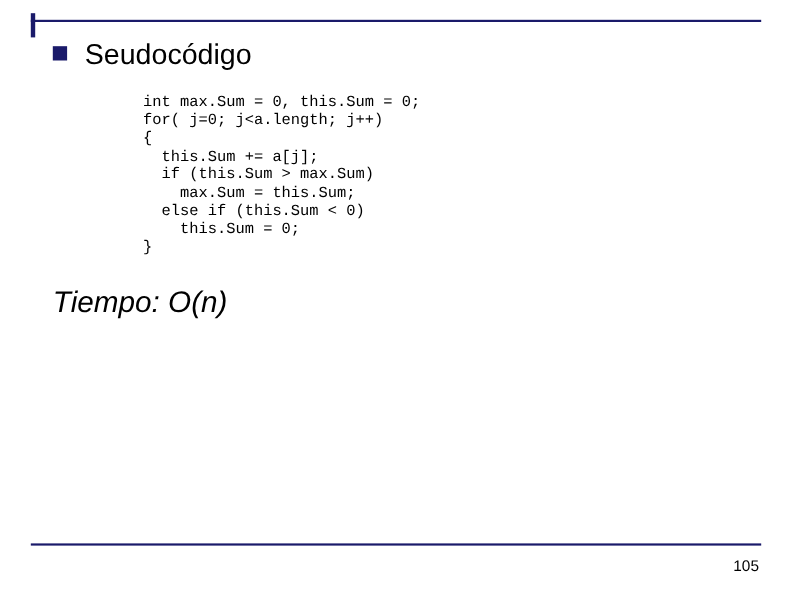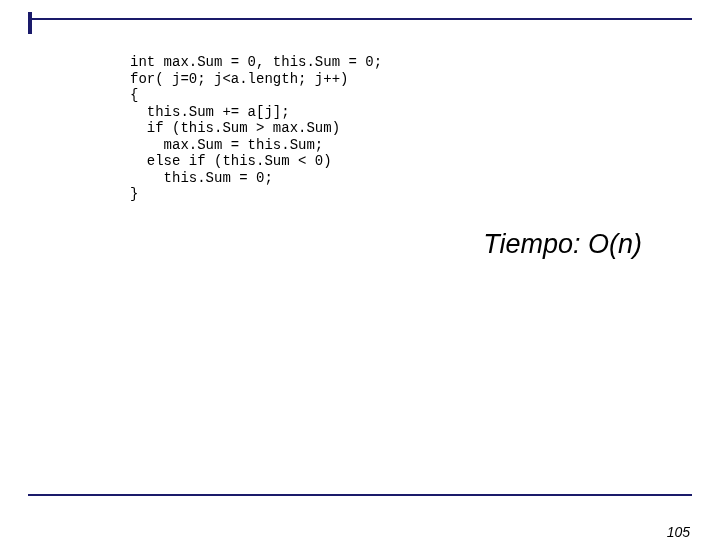--- a/index.html
+++ b/index.html
@@ -53,50 +53,53 @@
   .code {
     font-family: "Courier New", Courier, monospace;
     font-size: 14px;
     line-height: 1.18;
     white-space: pre;
     margin: 20px 0 0 82px;
   }
   .timing {
     font-style: italic;
     font-size: 27px;
-    text-align: right;
+    text-align: left;
     margin: 26px 40px 0 0;
   }
   .bottom-line {
     position: absolute;
     left: 28px;
     right: 28px;
     bottom: 44px;
     height: 2px;
     background: #1a1a6a;
   }
   .pagenum {
     position: absolute;
     right: 30px;
-    bottom: 0;
+    bottom: 18px;
     font-size: 14px;
-    font-style: italic;
   }
 </style>
 </head>
 <body>
 
 <div class="slide">
 
   <div class="title-wrap">
     <div class="title-marker"></div>
 
   </div>
 
   <div class="content">
+    <div class="bullet-row">
+      <div class="sq"></div>
+      <div class="sub">Seudocódigo</div>
+    </div>
 
     <div class="code" id="code-block">int max.Sum = 0, this.Sum = 0;
 for( j=0; j&lt;a.length; j++)
 {
   this.Sum += a[j];
   if (this.Sum &gt; max.Sum)
     max.Sum = this.Sum;
   else if (this.Sum &lt; 0)
     this.Sum = 0;
 }</div>

